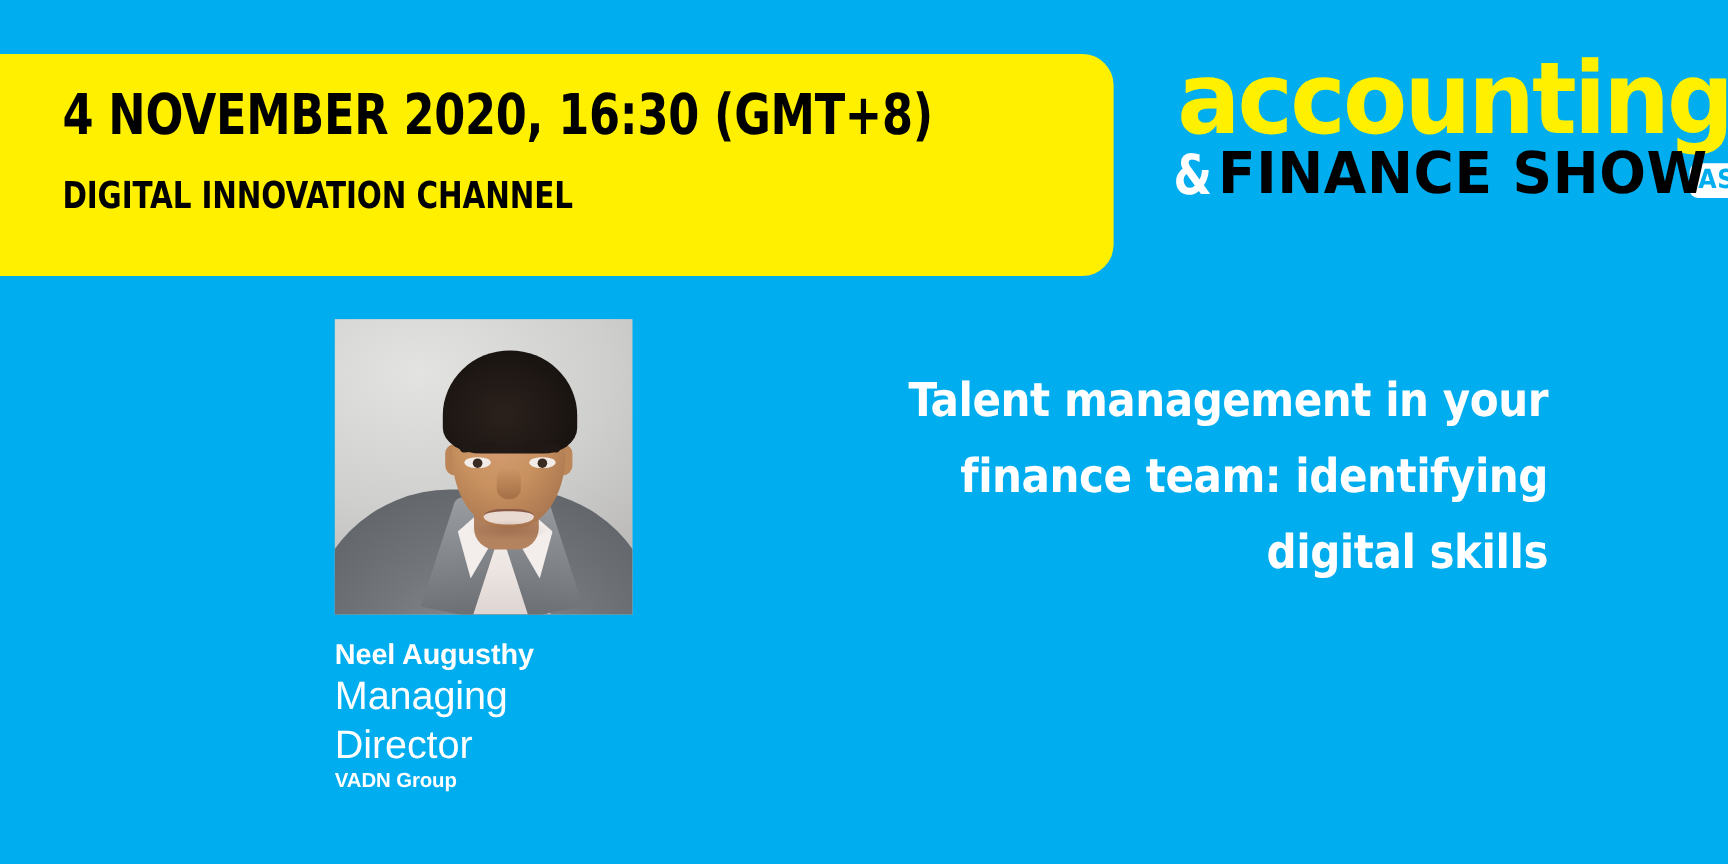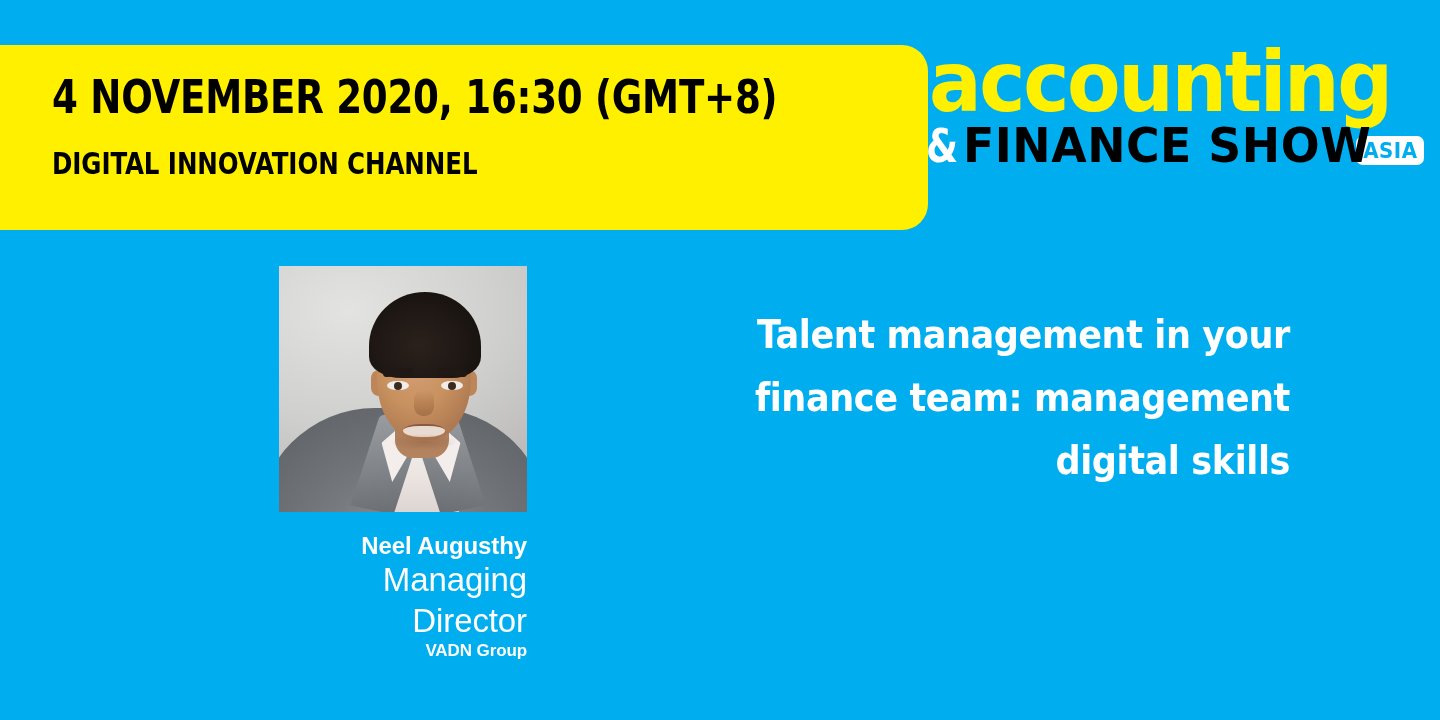--- a/index.html
+++ b/index.html
@@ -55,21 +55,21 @@
     letter-spacing: -0.1px;
     color: #000000;
     transform: scaleX(0.88);
     transform-origin: left center;
     white-space: nowrap;
   }
 
   
   #event-logo {
     position: absolute;
-    left: 926px;
+    left: 978px;
     top: 45px;
     width: 440px;
     height: 140px;
   }
   #logo-word-accounting {
     position: absolute;
     left: 3px;
     top: -4px;
     font-family: "DejaVu Sans", sans-serif;
     font-weight: 700;
@@ -129,21 +129,21 @@
     color: #00ADEF;
     display: block;
   }
 
   
   #speaker-block {
     position: absolute;
     left: 279px;
     top: 266px;
     width: 248px;
-    text-align: right;
+    text-align: left;
   }
   #speaker-photo {
     position: relative;
     width: 248px;
     height: 246px;
     overflow: hidden;
     background: #c9c9c9;
   }
   
   #speaker-photo .backdrop {
@@ -401,17 +401,17 @@
       <div class="mouth"></div>
       <div class="chin-shadow"></div>
     </div>
     <div class="speaker-name">Neel Augusthy</div>
     <div class="speaker-role">Managing Director</div>
     <div class="speaker-company">VADN Group</div>
   </div>
 
   <div id="session-title">
     <span class="tline">Talent management in your</span>
-    <span class="tline">finance team: management</span>
+    <span class="tline">finance team: identifying</span>
     <span class="tline">digital skills</span>
   </div>
 
 </div>
 
 </body></html>

